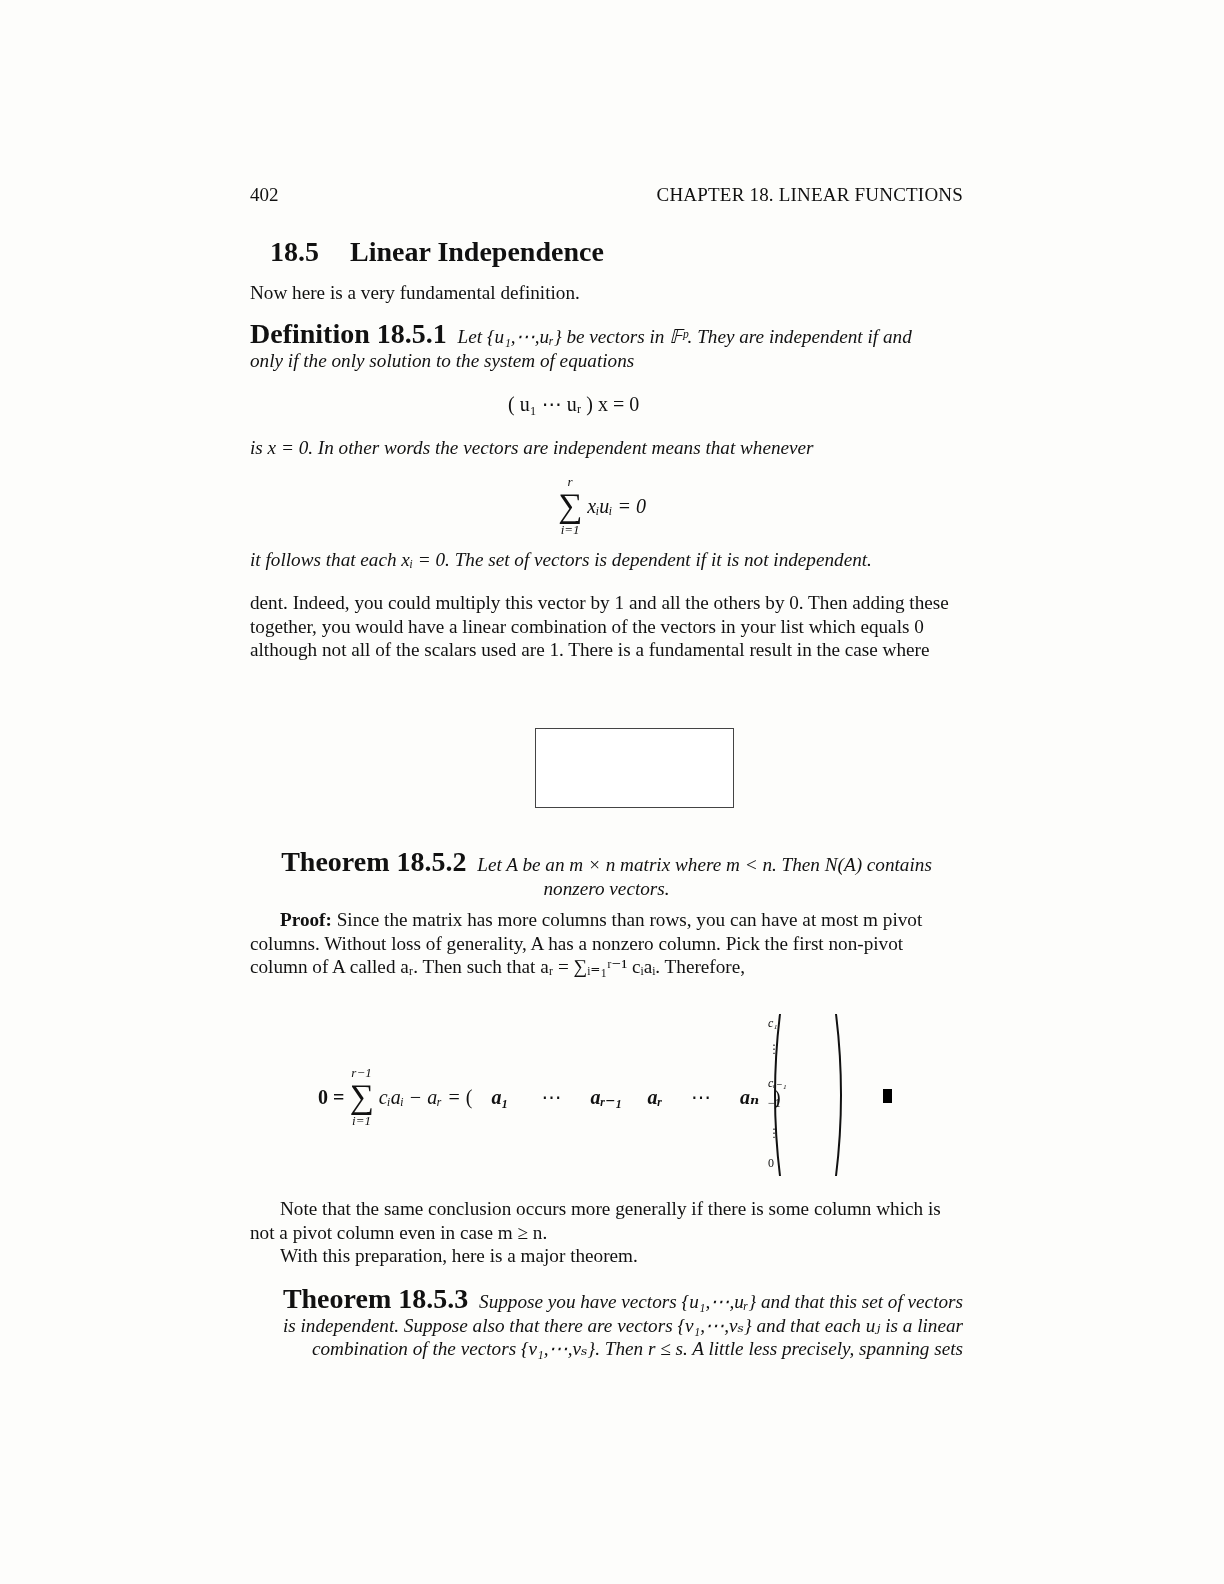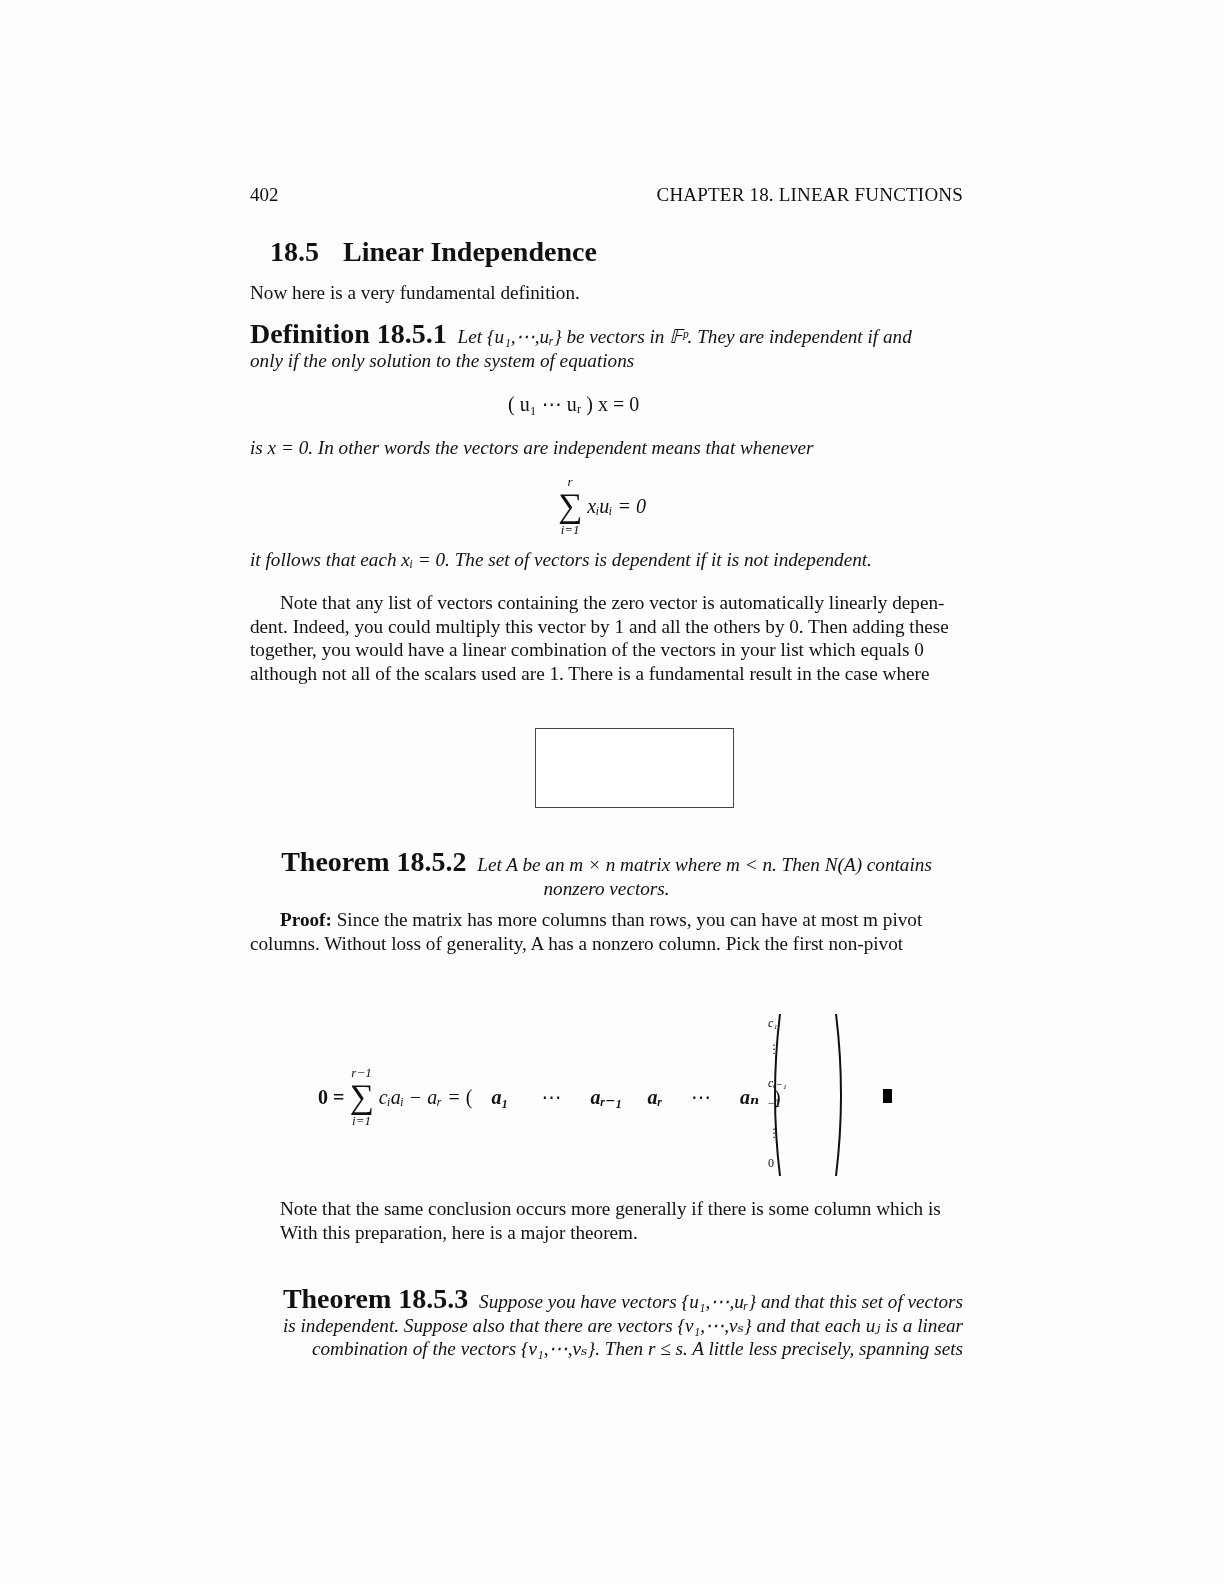--- a/index.html
+++ b/index.html
@@ -8,21 +8,21 @@
     background: #fdfdfb;
     font-family: "Liberation Serif", "DejaVu Serif", serif;
     color: #111;
     position: relative;
     overflow: hidden;
   }
   .header-row { position: absolute; top: 184px; left: 250px; width: 713px; font-size: 19px; }
   .header-row .pn { position: absolute; left: 0; top: 0; }
   .header-row .ch { position: absolute; right: 0; top: 0; letter-spacing: 0.2px; }
   .section-title { position: absolute; top: 236px; left: 270px; font-size: 28px; font-weight: bold; }
-  .section-title .num { margin-right: 24px; }
+  .section-title .num { margin-right: 31px; }
   .para { position: absolute; left: 250px; width: 713px; font-size: 19.2px; line-height: 23.6px; text-align: justify; }
   .indent { text-indent: 30px; }
   .it { font-style: italic; }
   .bold { font-weight: bold; }
   .bv { font-weight: bold; font-style: italic; }
   .runhead { font-weight: bold; font-size: 28px; font-style: normal; margin-right: 6px; }
   .math { position: absolute; font-size: 20px; white-space: nowrap; }
   .bigsigma { font-size: 34px; line-height: 1; display: inline-block; }
   .stack { display: inline-flex; flex-direction: column; align-items: center; vertical-align: middle; }
   .stack .lim { font-size: 13px; font-style: italic; line-height: 14px; }
@@ -61,40 +61,40 @@
     <span class="lim">r</span>
     <span class="bigsigma">∑</span>
     <span class="lim">i=1</span>
   </span>
   <span class="it" style="vertical-align:middle;">xᵢuᵢ = 0</span>
 </div>
 
 <div class="para it" style="top:548px; text-align:left;">it follows that each xᵢ = 0. The set of vectors is dependent if it is not independent.</div>
 
 <div class="para" style="top:591px;">
-  <div class="indent">Note that any list of vectors containing the zero vector is automatically linearly depen-</div>
   <div>dent. Indeed, you could multiply this vector by 1 and all the others by 0. Then adding these</div>
   <div>together, you would have a linear combination of the vectors in your list which equals 0</div>
   <div>although not all of the scalars used are 1. There is a fundamental result in the case where</div>
 </div>
 
 <div class="fig-box"></div>
 
 <div class="para it" style="top:850px; text-align:center;">
   <span class="runhead">Theorem 18.5.2</span>
   <span>Let A be an m × n matrix where m &lt; n. Then N(A) contains</span><br>
   <span>nonzero vectors.</span>
 </div>
 
 <div class="para" style="top:908px;">
   <div class="indent">
     <span class="bold">Proof:</span>
     <span>Since the matrix has more columns than rows, you can have at most m pivot</span>
   </div>
   <div>columns.  Without loss of generality, A has a nonzero column.  Pick the first non-pivot</div>
+  <div>column of A called aᵣ. Then such that aᵣ = ∑ᵢ₌₁ʳ⁻¹ cᵢaᵢ. Therefore,</div>
 </div>
 
 <div class="math" style="top:1066px; left:318px;">
   <span class="bold" style="vertical-align:middle;">0 =</span>
   <span class="stack">
     <span class="lim">r−1</span>
     <span class="bigsigma">∑</span>
     <span class="lim">i=1</span>
   </span>
   <span class="it" style="vertical-align:middle;">cᵢaᵢ − aᵣ =</span>
@@ -122,20 +122,21 @@
   <div class="entry it" style="top:64px;">cᵣ₋₁</div>
   <div class="entry" style="top:84px;">−1</div>
   <div class="entry" style="top:114px;">⋮</div>
   <div class="entry" style="top:144px;">0</div>
 </div>
 
 <div class="qed"></div>
 
 <div class="para" style="top:1197px;">
   <div class="indent">Note that the same conclusion occurs more generally if there is some column which is</div>
+  <div>not a pivot column even in case m ≥ n.</div>
   <div class="indent">With this preparation, here is a major theorem.</div>
 </div>
 
 <div class="para it" style="top:1287px; text-align:right;">
   <span class="runhead">Theorem 18.5.3</span>
   <span>Suppose you have vectors {u₁,⋯,uᵣ} and that this set of vectors</span><br>
   <span>is independent. Suppose also that there are vectors {v₁,⋯,vₛ} and that each uⱼ is a linear</span><br>
   <span>combination of the vectors {v₁,⋯,vₛ}. Then r ≤ s. A little less precisely, spanning sets</span><br>
 </div>
 

